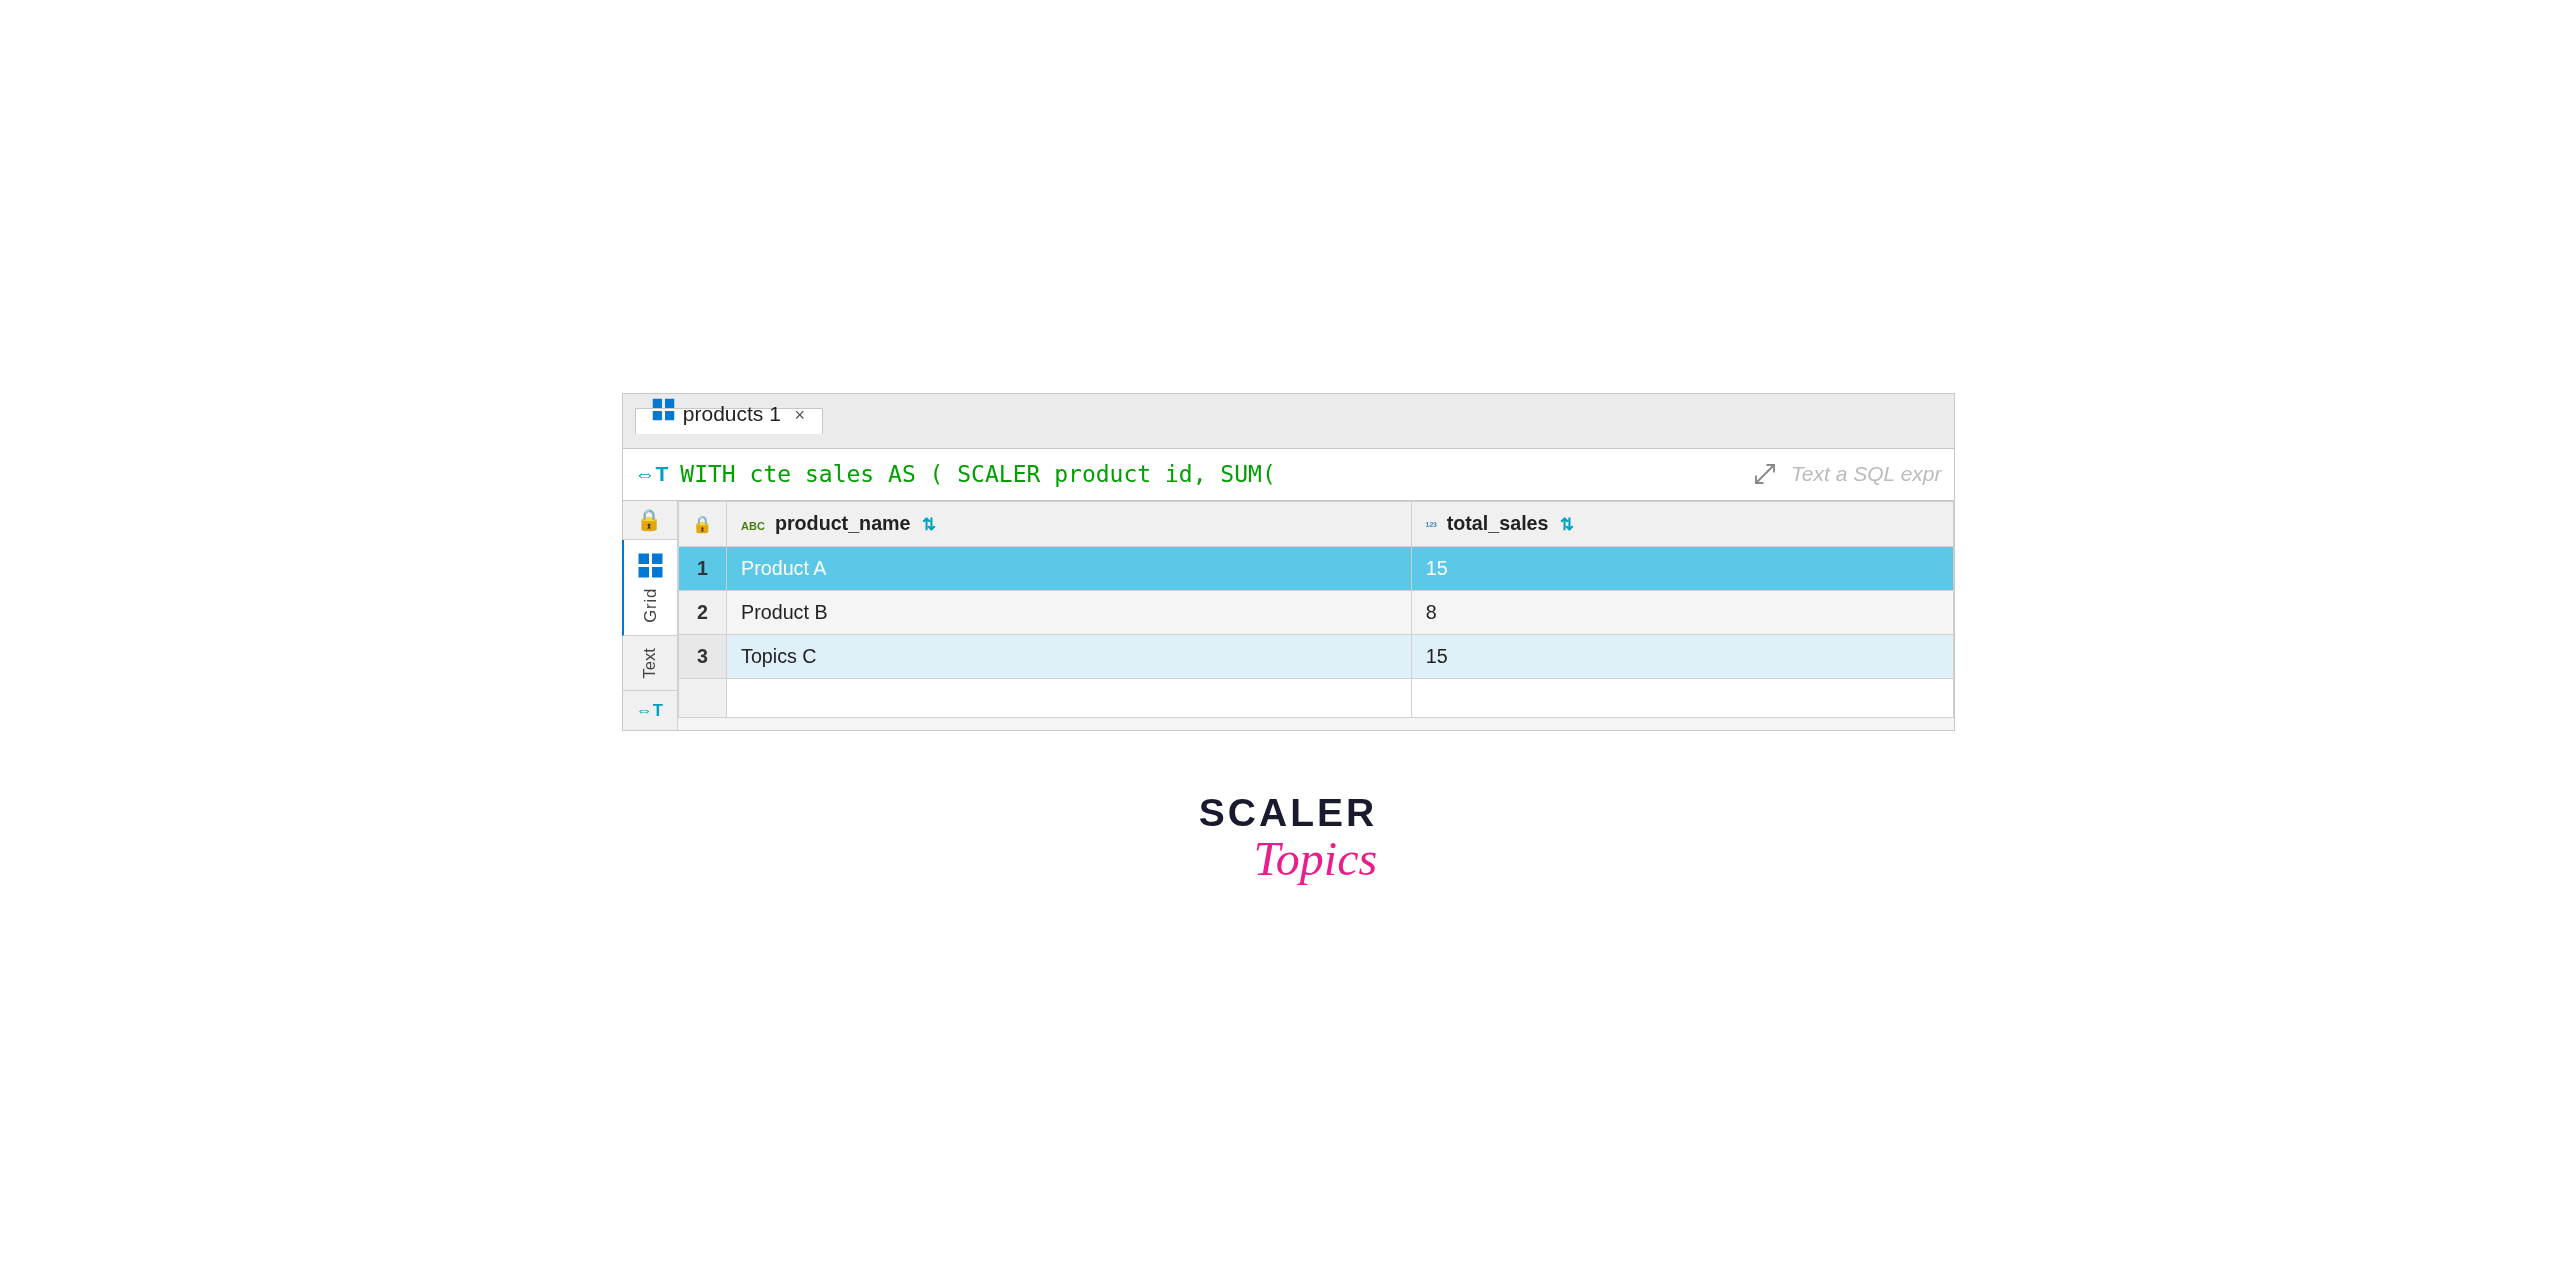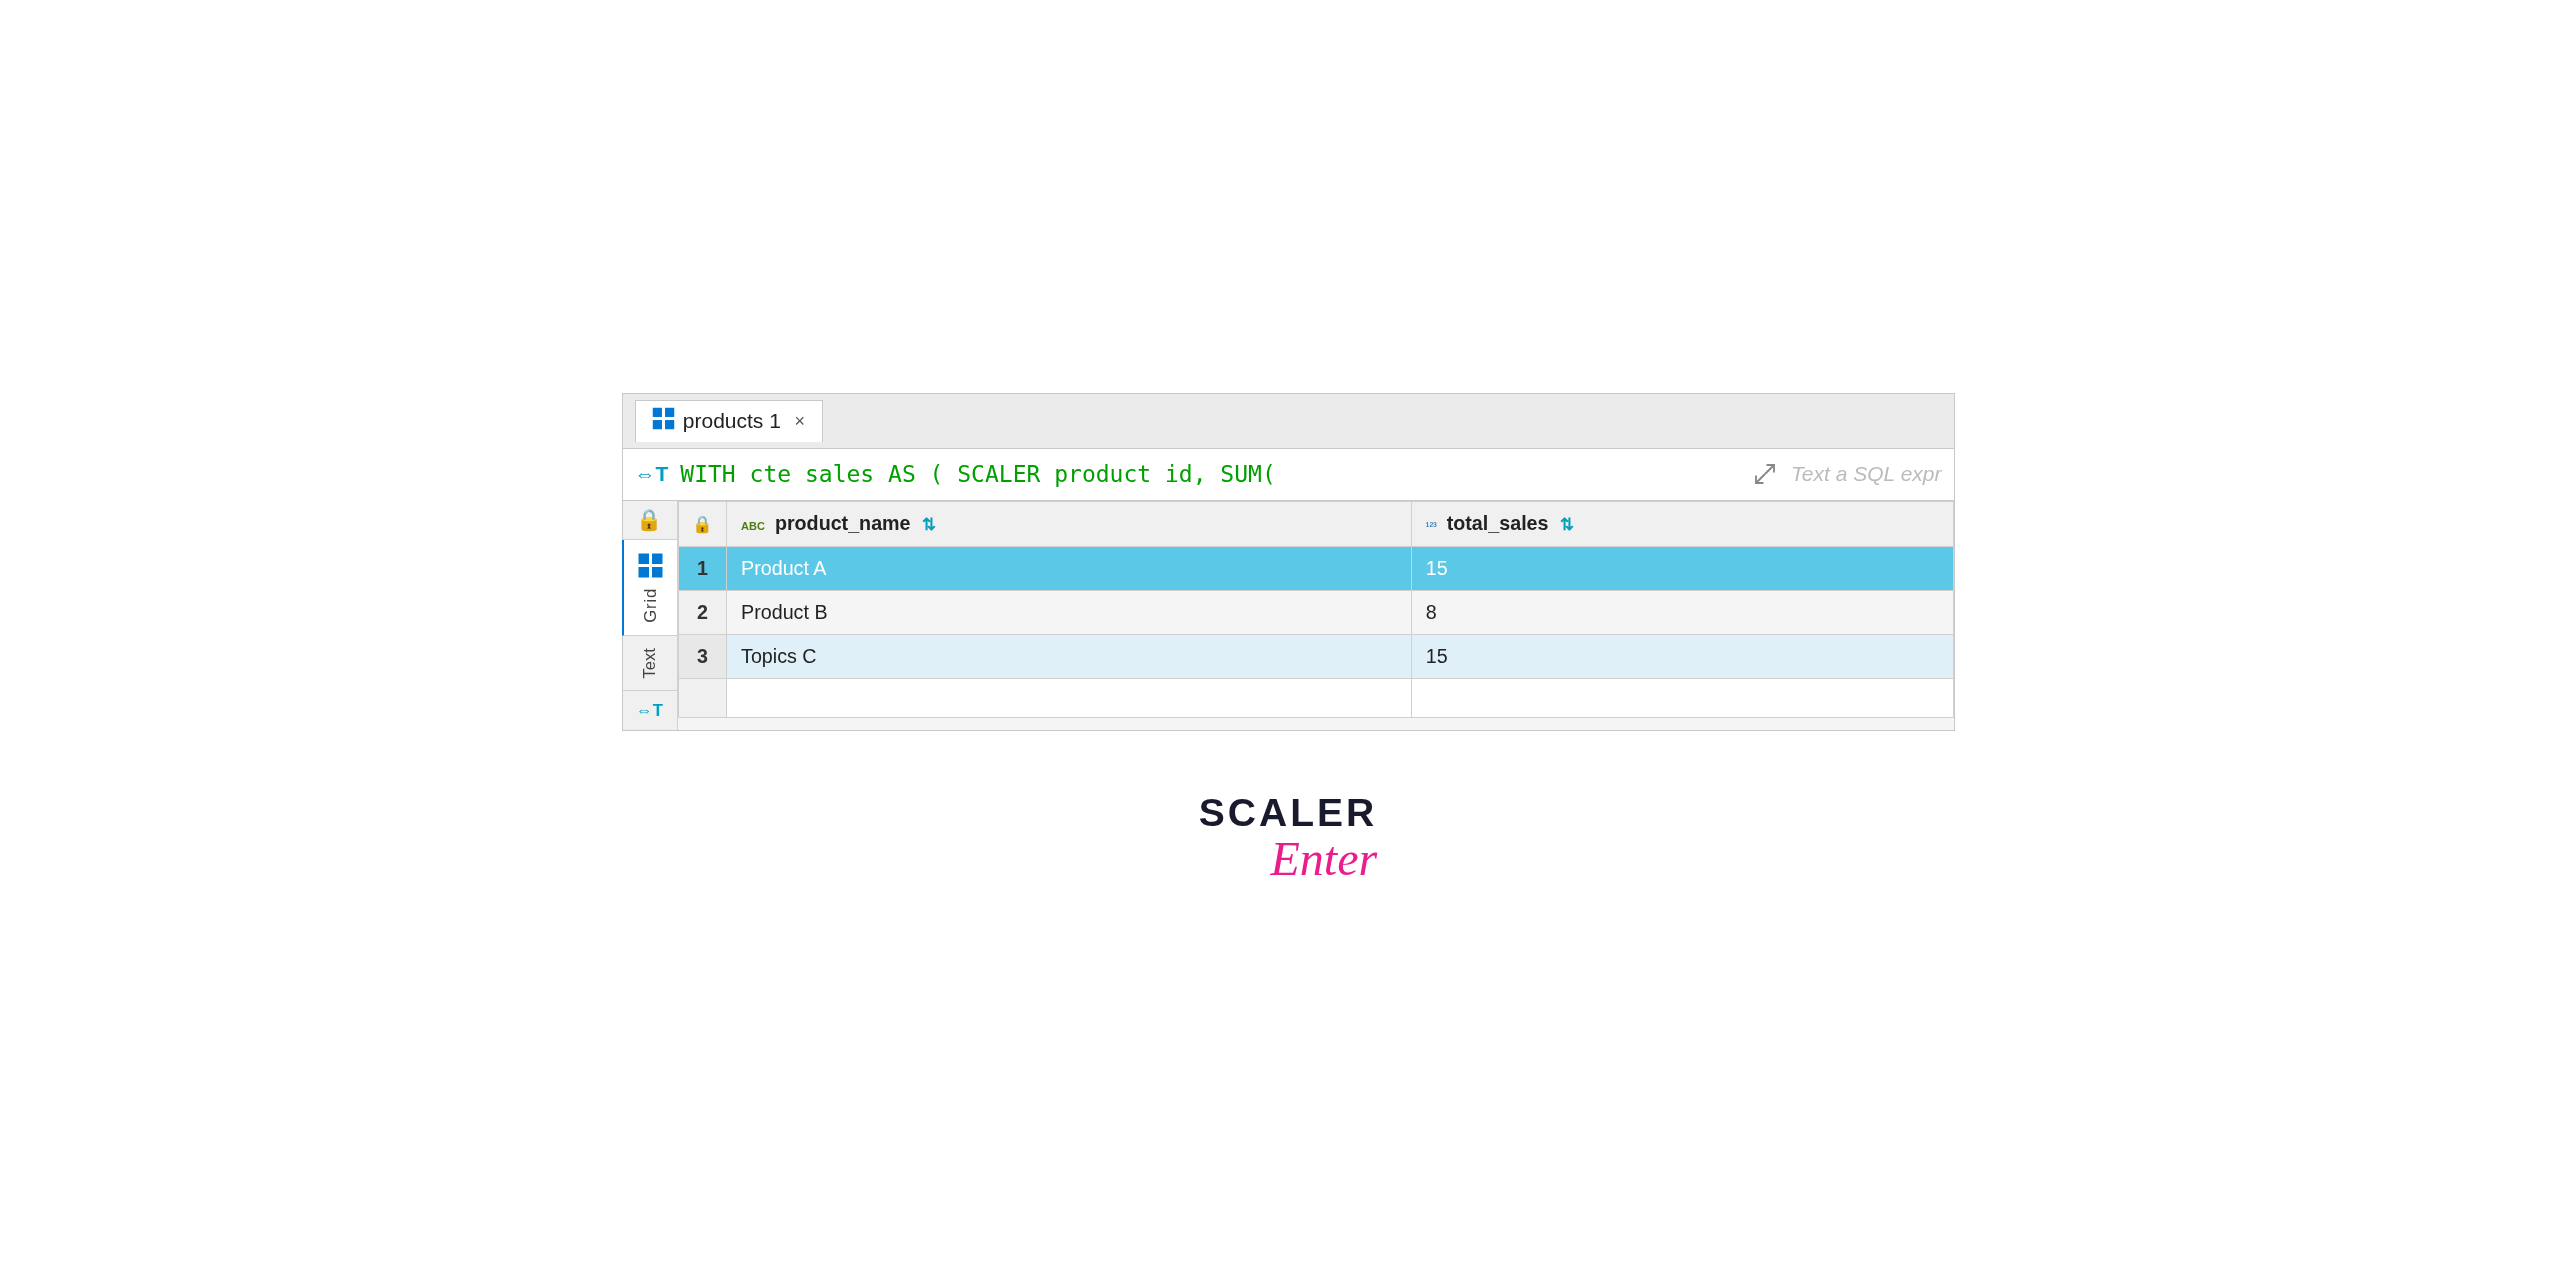--- a/index.html
+++ b/index.html
@@ -33,27 +33,27 @@
       display: flex;
       align-items: center;
       background: #ebebeb;
       border-bottom: 0.8px solid #c8c8c8;
       height: 55px;
       padding: 0 12px;
     }
 
     .tab {
       display: flex;
-      align-items: center;
+      align-items: flex-end;
       gap: 7.6px;
       background: #ffffff;
       border: 0.8px solid #c8c8c8;
       border-bottom: none;
       padding: 7.6px 16.7px;
-      height: 42px;
+      height: 26px;
       font-size: 21px;
       color: #222;
       cursor: pointer;
     }
 
     .tab-close {
       font-size: 18px;
       color: #555;
       margin-left: 6px;
       cursor: pointer;
@@ -398,17 +398,17 @@
             </tr>
           </tbody>
         </table>
       </div>
 
     </div>
   </div>
 
   <div class="logo-container">
     <span class="logo-scaler">SCALER</span>
-    <span class="logo-topics">Enter</span>
+    <span class="logo-topics">Topics</span>
   </div>
 
 </div>
 
 
 </body></html>

